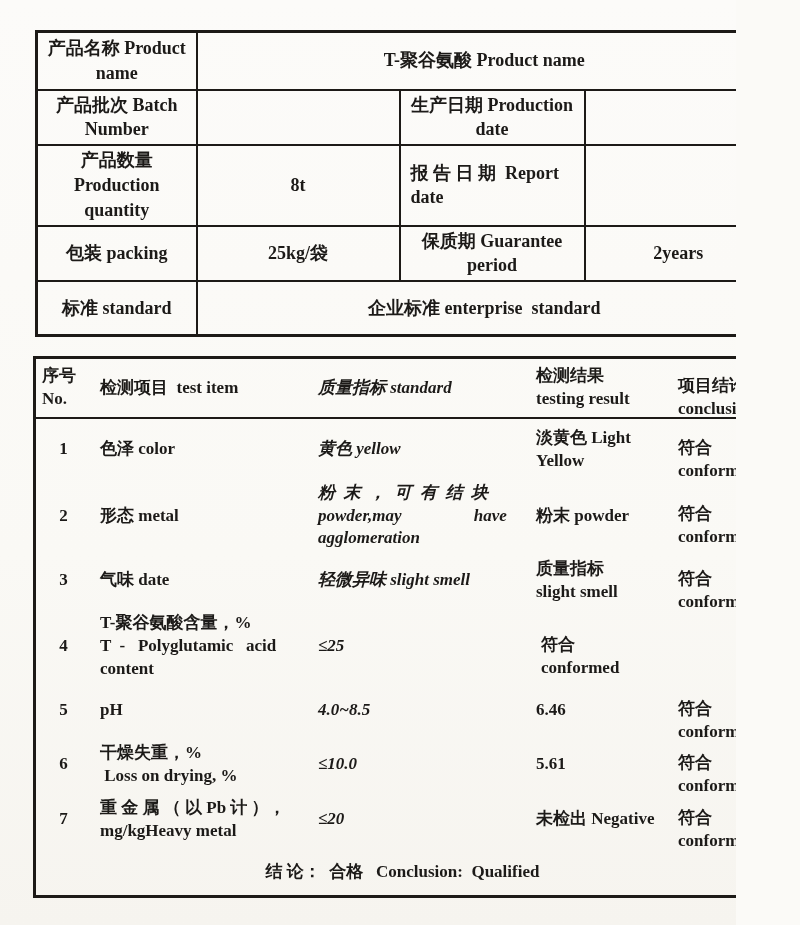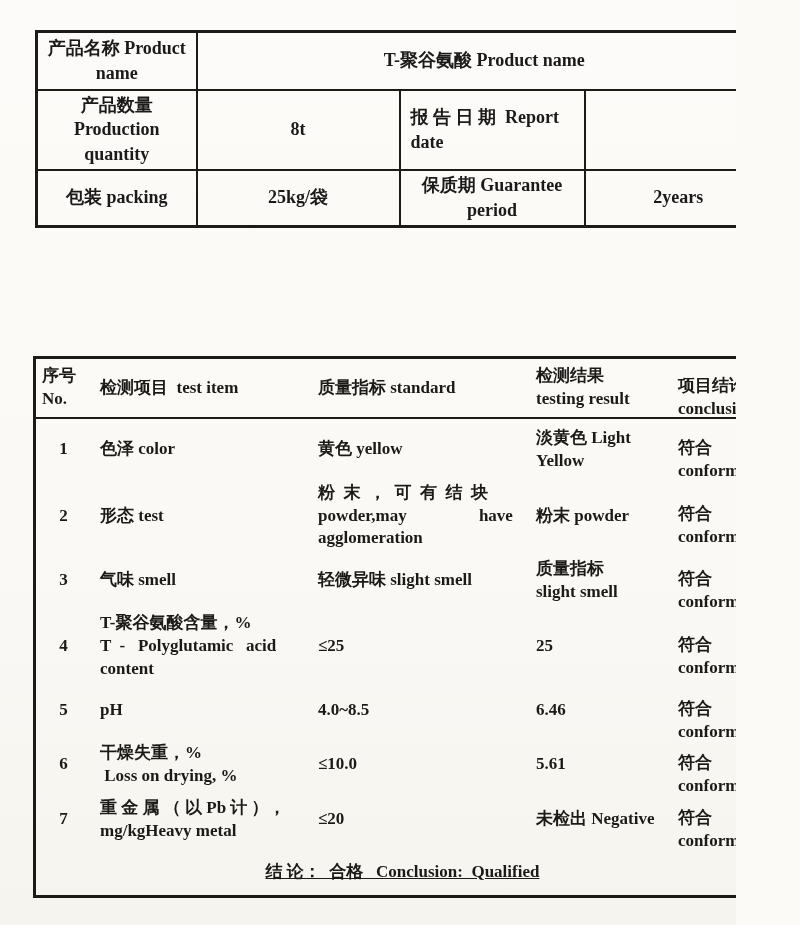--- a/index.html
+++ b/index.html
@@ -44,61 +44,73 @@
   .t2 .hdr,.t2 .row{
     display:grid;
     grid-template-columns:55px 220px 220px 137px 107px;
     align-items:center;
   }
   .t2 .hdr{height:58px;border-bottom:2px solid var(--border);}
   .t2 .cell{white-space:pre-wrap;line-height:1.35;overflow:hidden;}
   .t2 .c-no{padding-left:6px;}
   .t2 .row .c-no{text-align:center;padding-left:0;}
   .t2 .c-item{padding-left:9px;}
-  .t2 .c-std{padding-left:7px;}
+  .t2 .c-std{padding-left:7px;font-style:italic;}
   .t2 .c-res{padding-left:5px;}
   .t2 .c-con{padding-left:10px;margin-top:20px;}
   .rh1{height:61px}.rh2{height:72px}.rh3{height:57px}.rh4{height:75px}
   .rh5{height:53px}.rh6{height:55px}.rh7{height:55px}
   .t2 .concl{flex:1;display:flex;align-items:center;justify-content:center;
-             text-align:center;white-space:pre-wrap;text-decoration:underline;}
+             text-align:center;white-space:pre-wrap;}
 </style>
 </head>
 <body>
 
 <div class="page">
 
   <table class="t1">
     <colgroup>
         <col style="width:160px">
         <col style="width:203px">
         <col style="width:185px">
         <col style="width:188px">
       </colgroup>
     <tbody>
       <tr style="height:58px">
         <td>产品名称 Product
 name</td>
         <td colspan="3">T-聚谷氨酸 Product name</td>
       </tr>
+      <tr style="height:52px">
+        <td>产品批次 Batch
+Number</td>
+        <td></td>
+        <td>生产日期 Production
+date</td>
+        <td></td>
+      </tr>
       <tr style="height:74px">
         <td>产品数量
 Production
 quantity</td>
         <td>8t</td>
         <td class="left">报 告 日 期  Report
 date</td>
         <td></td>
       </tr>
       <tr style="height:54px">
         <td>包装 packing</td>
         <td>25kg/袋</td>
         <td>保质期 Guarantee
 period</td>
         <td>2years</td>
+      </tr>
+      <tr style="height:54px">
+        <td>标准 standard</td>
+        <td colspan="3">企业标准 enterprise  standard</td>
       </tr>
     </tbody>
   </table>
 
   <div class="t2">
     <div class="hdr">
       <div class="cell c-no">序号
 No.</div>
       <div class="cell c-item">检测项目  test item</div>
       <div class="cell c-std">质量指标 standard</div>
@@ -113,46 +125,45 @@
       <div class="cell c-item">色泽 color</div>
       <div class="cell c-std">黄色 yellow</div>
       <div class="cell c-res">淡黄色 Light
 Yellow</div>
       <div class="cell c-con">符合
 conformed</div>
     </div>
 
     <div class="row rh2">
       <div class="cell c-no">2</div>
-      <div class="cell c-item">形态 test</div>
+      <div class="cell c-item">形态 metal</div>
       <div class="cell c-std">粉  末  ，  可  有  结  块
 powder,may                 have
 agglomeration</div>
       <div class="cell c-res">粉末 powder</div>
       <div class="cell c-con">符合
 conformed</div>
     </div>
 
     <div class="row rh3">
       <div class="cell c-no">3</div>
-      <div class="cell c-item">气味 smell</div>
+      <div class="cell c-item">气味 date</div>
       <div class="cell c-std">轻微异味 slight smell</div>
       <div class="cell c-res">质量指标
 slight smell</div>
       <div class="cell c-con">符合
 conformed</div>
     </div>
 
     <div class="row rh4">
       <div class="cell c-no">4</div>
       <div class="cell c-item">T-聚谷氨酸含量，%
 T  -   Polyglutamic   acid
 content</div>
       <div class="cell c-std">≤25</div>
-      <div class="cell c-res">25</div>
       <div class="cell c-con">符合
 conformed</div>
     </div>
 
     <div class="row rh5">
       <div class="cell c-no">5</div>
       <div class="cell c-item">pH</div>
       <div class="cell c-std">4.0~8.5</div>
       <div class="cell c-res">6.46</div>
       <div class="cell c-con">符合

